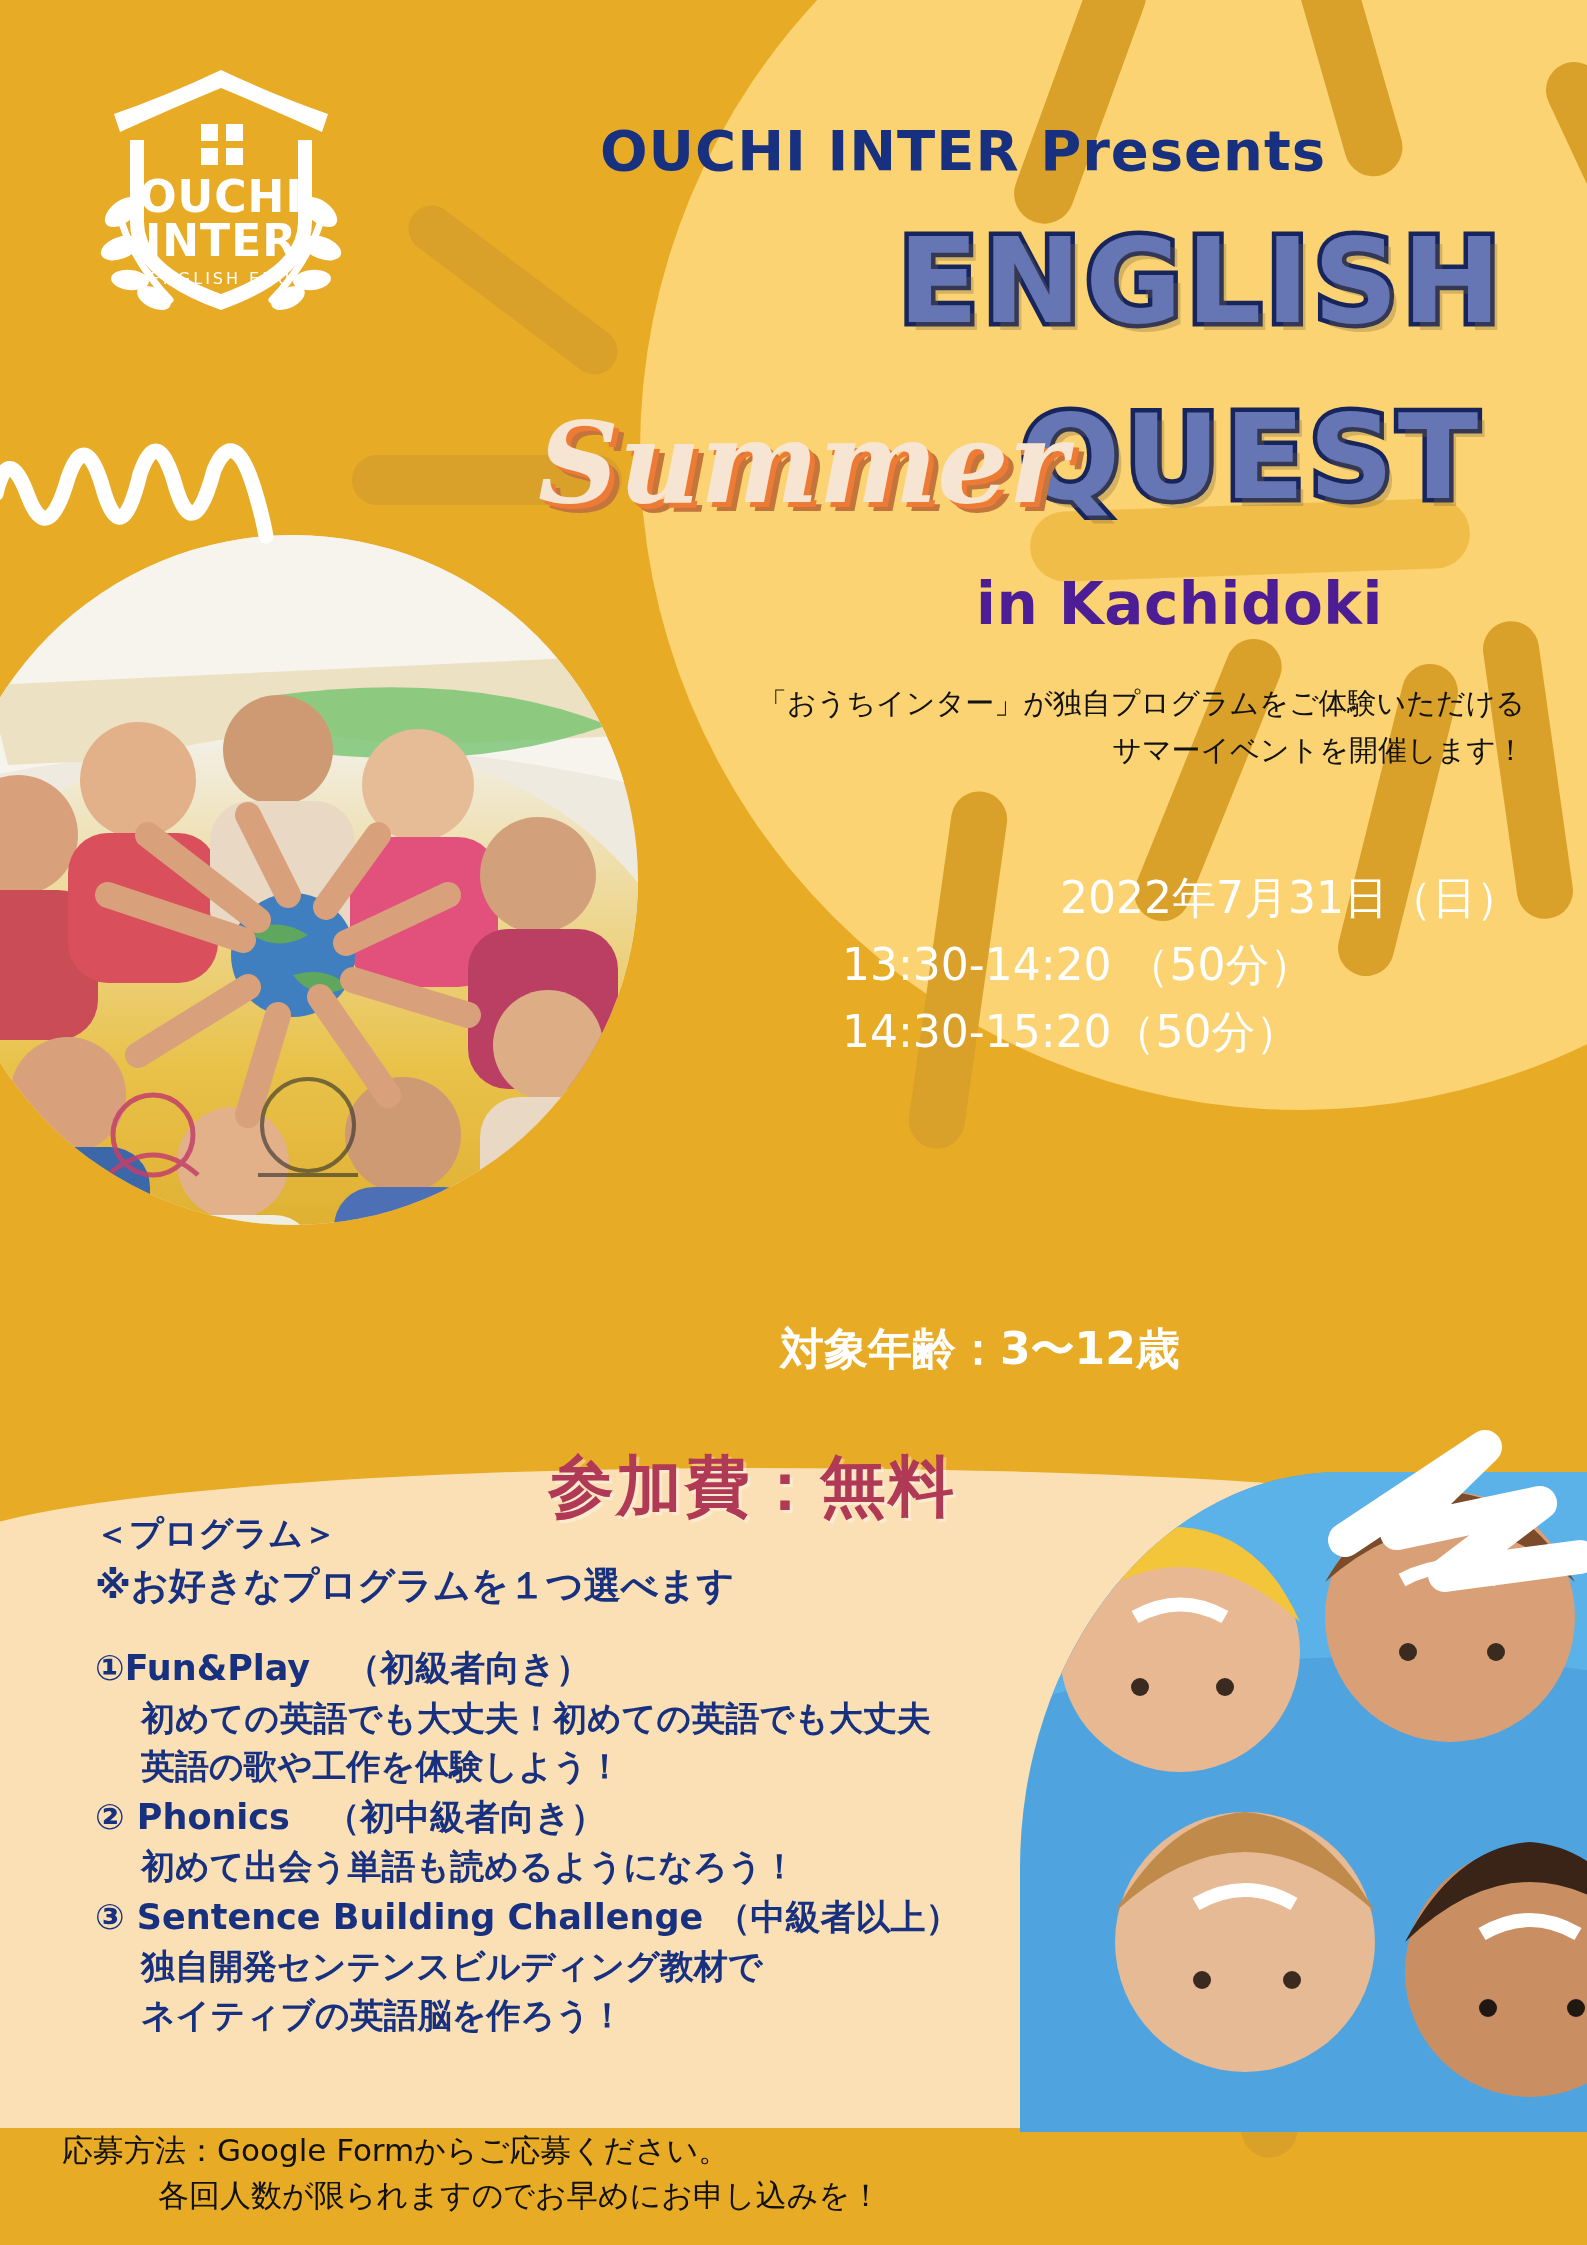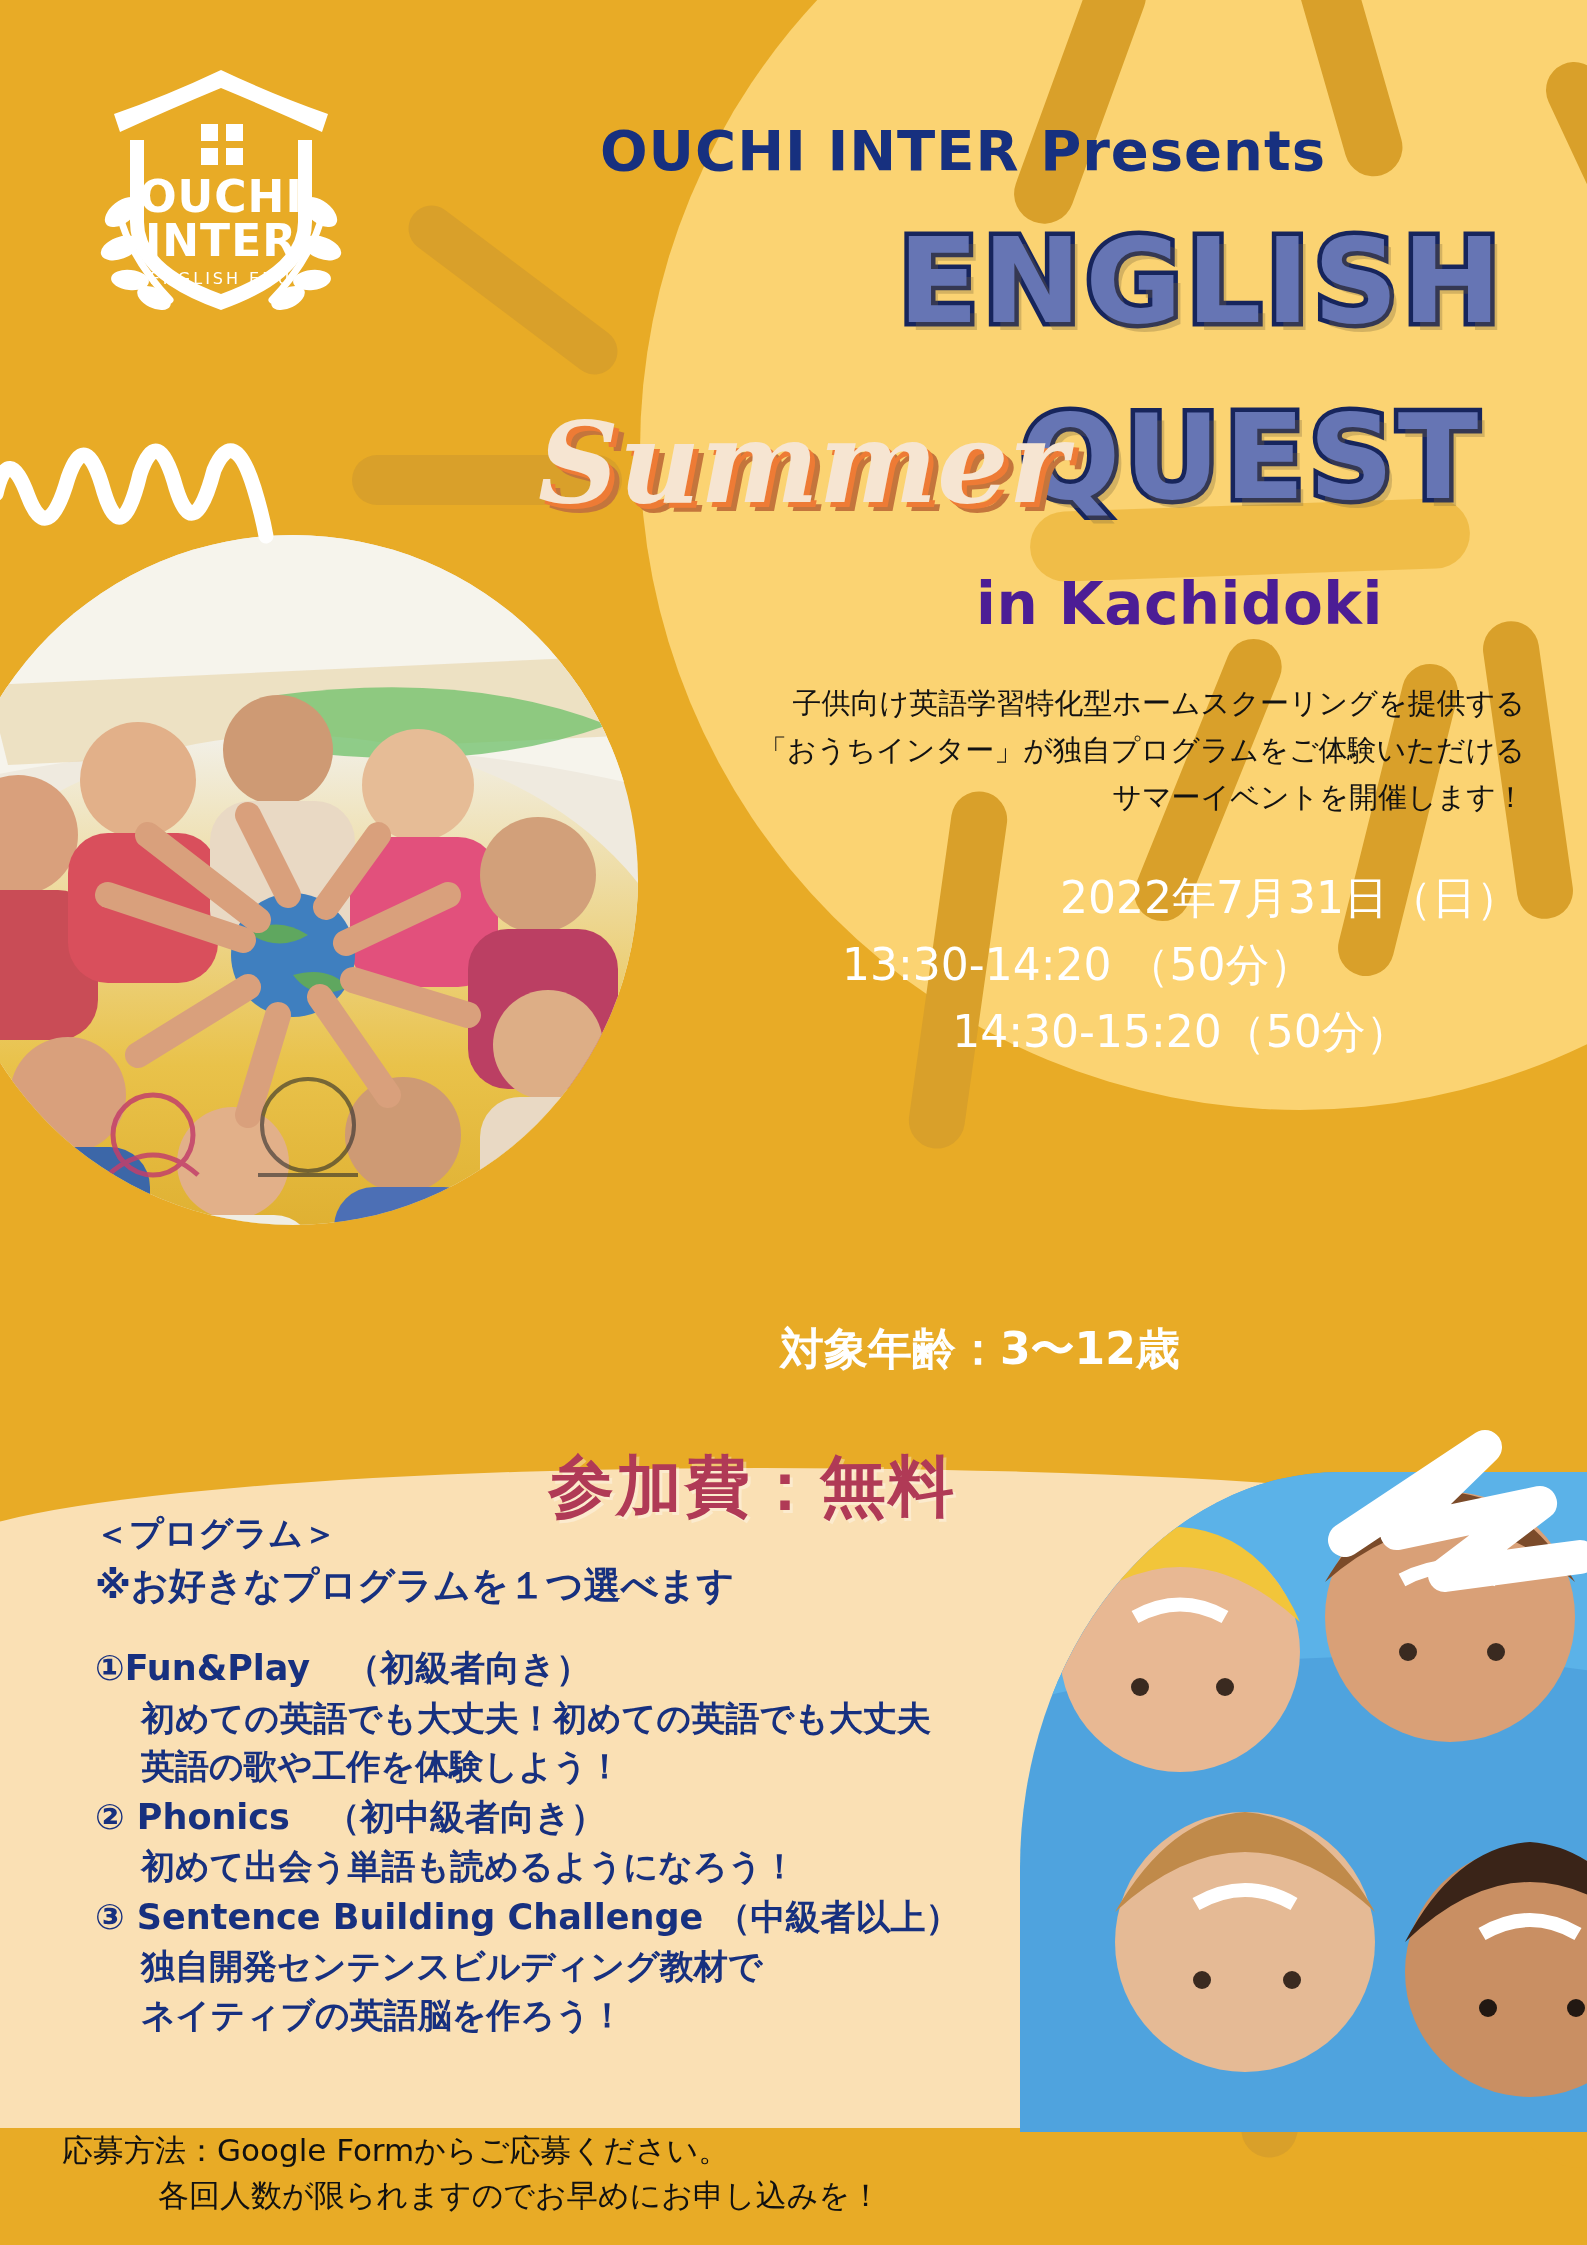--- a/index.html
+++ b/index.html
@@ -108,21 +108,21 @@
   }
 
   .datetime {
     position:absolute; left:780px; top:865px; width:740px;
     color:#FFFFFF; font-size:44px; line-height:1.52;
     font-family:"DejaVu Sans", sans-serif;
     white-space:nowrap;
   }
   .datetime .l1 { text-align:right; }
   .datetime .l2 { text-align:left; padding-left:62px; }
-  .datetime .l3 { text-align:center; padding-left:62px; }
+  .datetime .l3 { text-align:left; padding-left:62px; }
 
   .venue {
     position:absolute; left:780px; top:1125px; width:760px;
     color:#FFFFFF; font-size:44px; line-height:1.55;
     font-family:"DejaVu Sans", sans-serif; white-space:nowrap;
   }
   .venue .v2 { padding-left:40px; }
 
   .age {
     position:absolute; left:780px; top:1320px;
@@ -236,21 +236,20 @@
     <svg viewBox="0 0 520 150">
       <text x="18" y="112" font-family="DejaVu Serif, serif" font-size="112" font-style="italic" font-weight="bold" fill="#C4753C" transform="translate(10,9)">Summer</text>
       <text x="18" y="112" font-family="DejaVu Serif, serif" font-size="112" font-style="italic" font-weight="bold" fill="#EE7B35" transform="translate(5,5)">Summer</text>
       <text x="18" y="112" font-family="DejaVu Serif, serif" font-size="112" font-style="italic" font-weight="bold" fill="#F6E5D2">Summer</text>
     </svg>
   </div>
 
   <div class="kachidoki">in Kachidoki</div>
 
   <div class="lede">
-    <div>子供向け英語学習特化型ホームスクーリングを提供する</div>
     <div>「おうちインター」が独自プログラムをご体験いただける</div>
     <div>サマーイベントを開催します！</div>
   </div>
 
   <div class="datetime">
     <div class="l1">2022年7月31日（日）</div>
     <div class="l2">13:30-14:20 （50分）</div>
     <div class="l3">14:30-15:20（50分）</div>
   </div>
 

